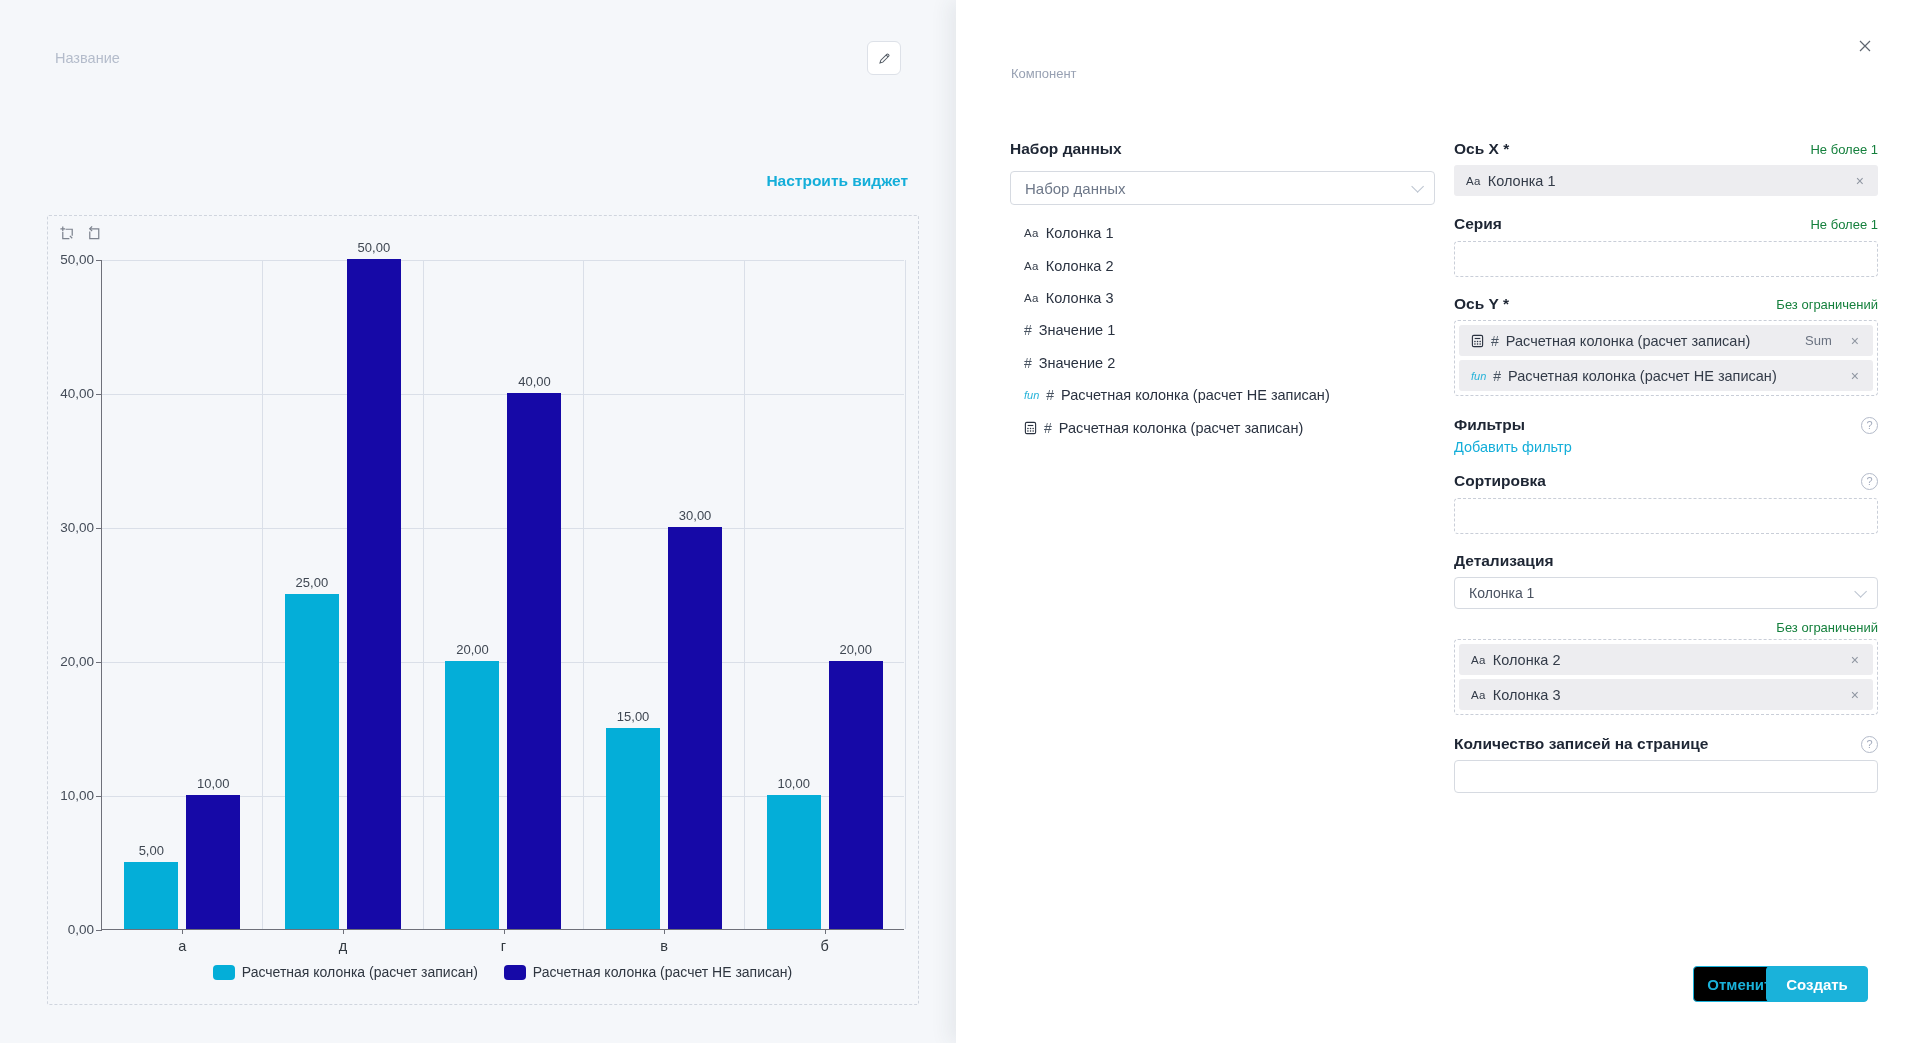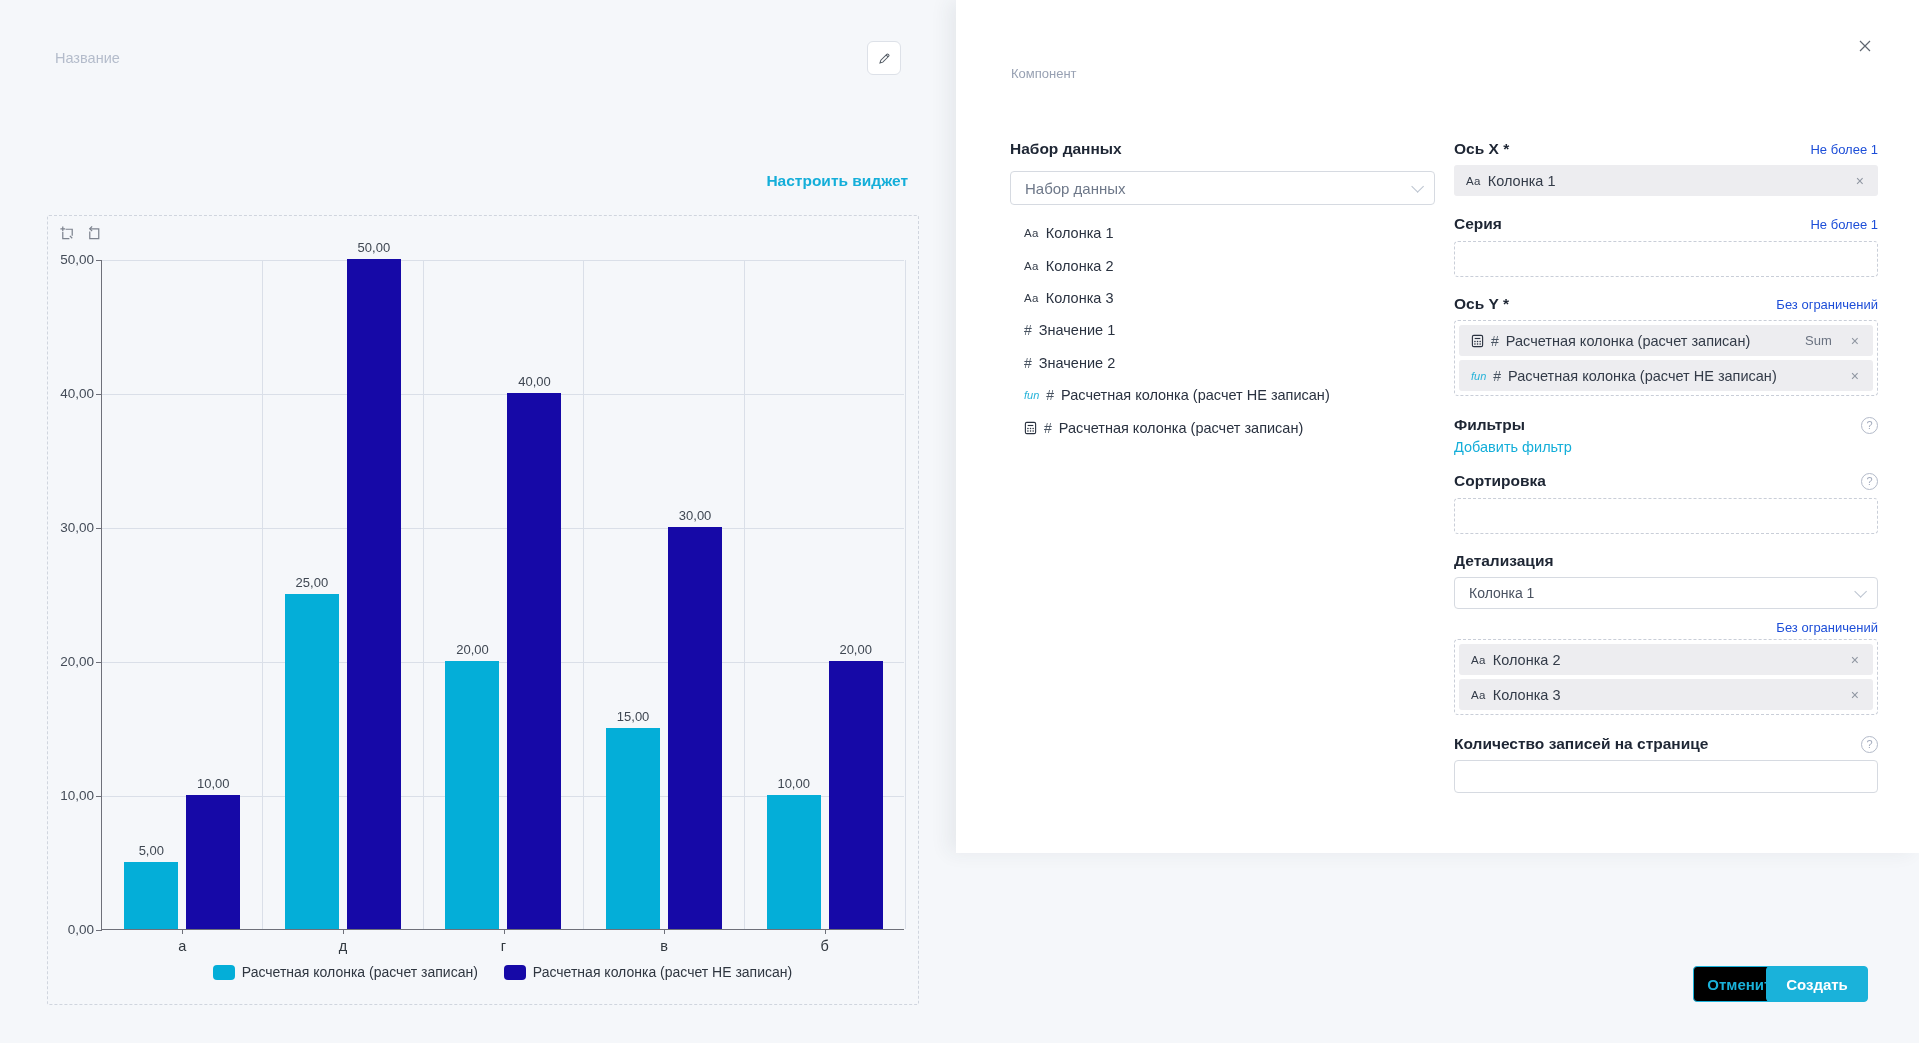--- a/index.html
+++ b/index.html
@@ -31,42 +31,42 @@
   .slot  { position:absolute; bottom:0; height:100%; display:flex; align-items:flex-end; justify-content:center; gap:8px; }
   .barwrap { position:relative; width:54px; }
   .bar   { width:100%; }
   .vlabel{ position:absolute; bottom:calc(100% + 4px); left:50%; transform:translateX(-50%); white-space:nowrap; font-size:13px; color:#3f4752; }
   .legend{ position:absolute; left:53px; top:748px; width:803px; display:flex; justify-content:center; gap:26px; }
   .legend-item { display:flex; align-items:center; gap:7px; cursor:pointer; }
   .legend-swatch { width:22px; height:15px; border-radius:4px; }
   .legend-label { font-size:14px; color:#2f3640; }
 
   
-  .modal { position:absolute; left:956px; top:0; width:963px; height:853px; background:#fff; box-shadow:-8px 0 18px rgba(40,50,70,.07); }
+  .modal { position:absolute; left:956px; top:0; width:963px; height:1043px; background:#fff; box-shadow:-8px 0 18px rgba(40,50,70,.07); }
   .close-btn { position:absolute; left:900px; top:34px; width:24px; height:24px; background:none; border:none; cursor:pointer; padding:0; }
   .sm-label { color:#98a1b3; font-size:13px; }
   .component-label { position:absolute; left:55px; top:66px; }
   .select { background:#fff; border:1px solid #d6dae1; border-radius:4px; display:flex; align-items:center; padding:0 14px; cursor:pointer; position:relative; }
   .select .value { font-size:15px; color:#333a47; }
   .select .placeholder { font-size:15px; color:#6e7889; }
   .chev { margin-left:auto; width:9px; height:9px; border-right:1.6px solid #bcc4d0; border-bottom:1.6px solid #bcc4d0; transform:rotate(45deg) translateY(-3px); }
   .component-select { position:absolute; left:54px; top:84px; width:868px; height:36px; }
 
   .col-left { position:absolute; left:54px; top:140px; width:425px; }
   .h3 { font-size:15.5px; font-weight:700; color:#1e2634; margin:0; }
   .dataset-select { width:425px; height:34px; margin-top:13px; }
   .dslist { margin-top:12px; }
   .dsrow { height:32.4px; display:flex; align-items:center; gap:7px; padding-left:14px; cursor:pointer; font-size:14.5px; color:#2a3240; }
   .aa { font-size:11.5px; color:#333b48; letter-spacing:.3px; }
   .hash { font-size:14px; color:#4a5563; }
   .fun { font-size:11px; font-style:italic; color:#27b3d9; }
 
   .col-right { position:absolute; left:498px; top:140px; width:424px; }
   .hdr-row { display:flex; align-items:baseline; justify-content:space-between; }
-  .limit { color:#1d4ed8; font-size:13px; }
+  .limit { color:#15803d; font-size:13px; }
   .chip { height:31px; background:#ededf0; border-radius:3px; display:flex; align-items:center; gap:7px; padding:0 12px; font-size:14.5px; color:#333b48; cursor:pointer; }
   .chip + .chip { margin-top:4px; }
   .chip .x { margin-left:auto; background:none; border:none; color:#8f96a1; font-size:14px; line-height:1; cursor:pointer; padding:0 2px; }
   .chip .agg { margin-left:auto; color:#6a7280; font-size:13px; }
   .chip .agg + .x { margin-left:10px; }
   .dashed-box { border:1px dashed #c9ced8; border-radius:4px; background:#fff; }
   .dashed-wrap { border:1px dashed #c9ced8; border-radius:4px; padding:4px; background:#fff; }
   .help { width:17px; height:17px; border:1px solid #b3bac9; border-radius:50%; color:#a3abbd; font-size:11px; display:inline-flex; align-items:center; justify-content:center; cursor:pointer; background:#fff; }
   .link { color:#14aed9; font-size:14.5px; cursor:pointer; text-decoration:none; display:inline-block; }
   .input-box { border:1px solid #d6dae1; border-radius:4px; height:33px; background:#fff; }

